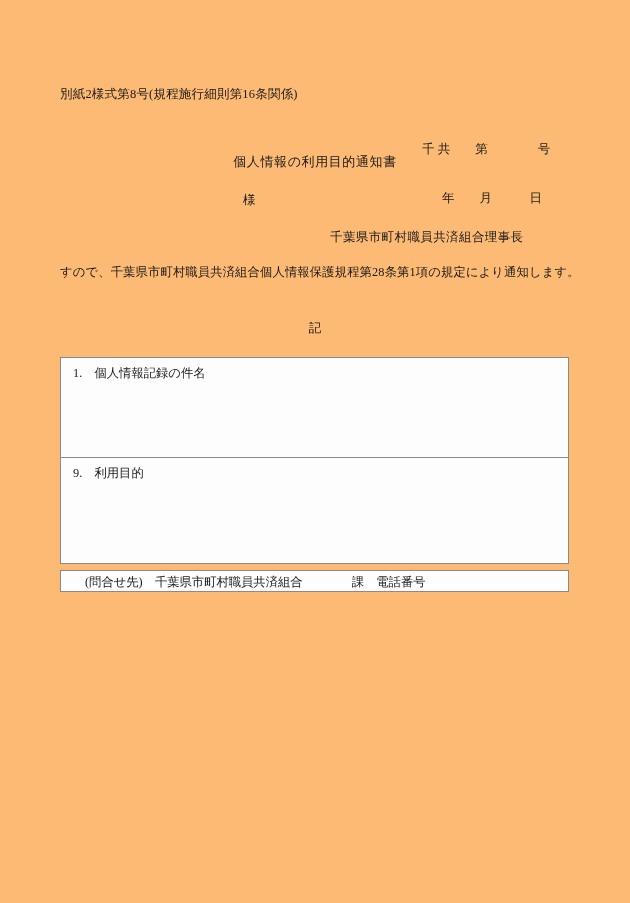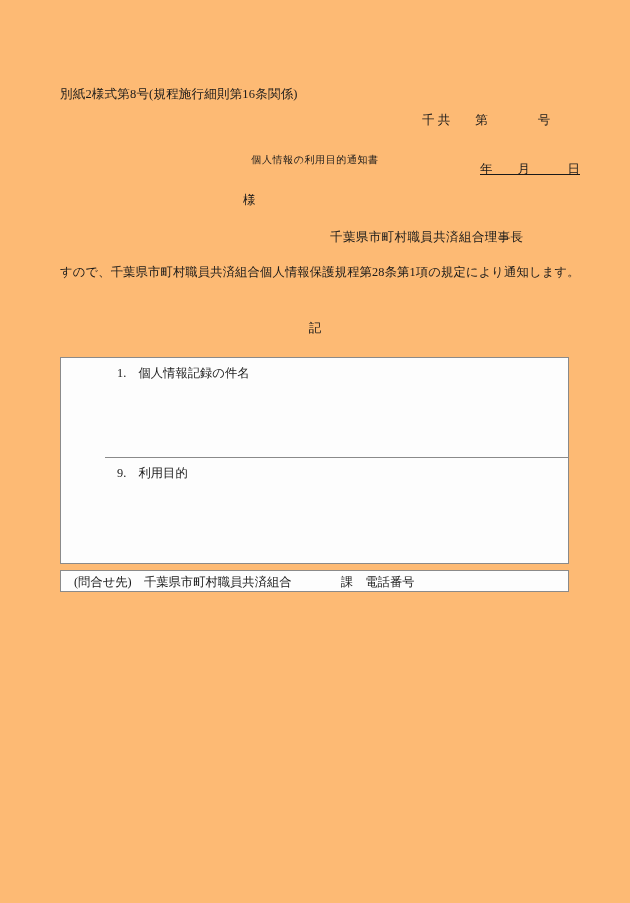--- a/index.html
+++ b/index.html
@@ -24,47 +24,46 @@
     position: absolute;
     left: 60px;
     top: 86px;
     font-size: 12.5px;
     letter-spacing: 0.2px;
     white-space: pre;
   }
   .doc-code-block {
     position: absolute;
     left: 380px;
-    top: 81px;
+    top: 110px;
     width: 200px;
     font-size: 12.5px;
     white-space: pre;
   }
   .doc-code-line {
     display: block;
     text-align: left;
     padding-left: 42px;
     line-height: 19px;
   }
   .doc-date-line {
     display: block;
-    text-align: right;
+    text-align: left;
     padding-left: 62px;
     line-height: 19px;
-    text-decoration: underline;
   }
 
   
   .doc-title {
     position: absolute;
     left: 0;
     top: 153px;
     width: 630px;
     text-align: center;
-    font-size: 10px;
+    font-size: 13px;
     letter-spacing: 0.6px;
     white-space: pre;
   }
 
   
   .addressee {
     position: absolute;
     left: 243px;
     top: 192px;
     font-size: 12.5px;
@@ -109,21 +108,20 @@
   
   .main-table {
     position: absolute;
     left: 60px;
     top: 357px;
     width: 509px;
     border: 1px solid #8a8a8a;
     border-collapse: collapse;
     background: #fdfdfd;
     box-sizing: border-box;
-    padding-left: 44px;
   }
   .main-table .row {
     box-sizing: border-box;
     padding: 7px 0 0 12px;
     font-size: 12.3px;
     white-space: pre;
   }
   .main-table .row-1 {
     height: 100px;
     border-bottom: 1px solid #8a8a8a;
@@ -135,21 +133,21 @@
   
   .contact-box {
     position: absolute;
     left: 60px;
     top: 570px;
     width: 509px;
     height: 22px;
     border: 1px solid #8a8a8a;
     box-sizing: border-box;
     background: #fdfdfd;
-    padding: 3px 0 0 13px;
+    padding: 3px 0 0 24px;
     font-size: 12.3px;
     white-space: pre;
   }
 </style>
 </head>
 <body>
 
 <div class="page">
 
   <div class="form-number">別紙2様式第8号(規程施行細則第16条関係)</div>

